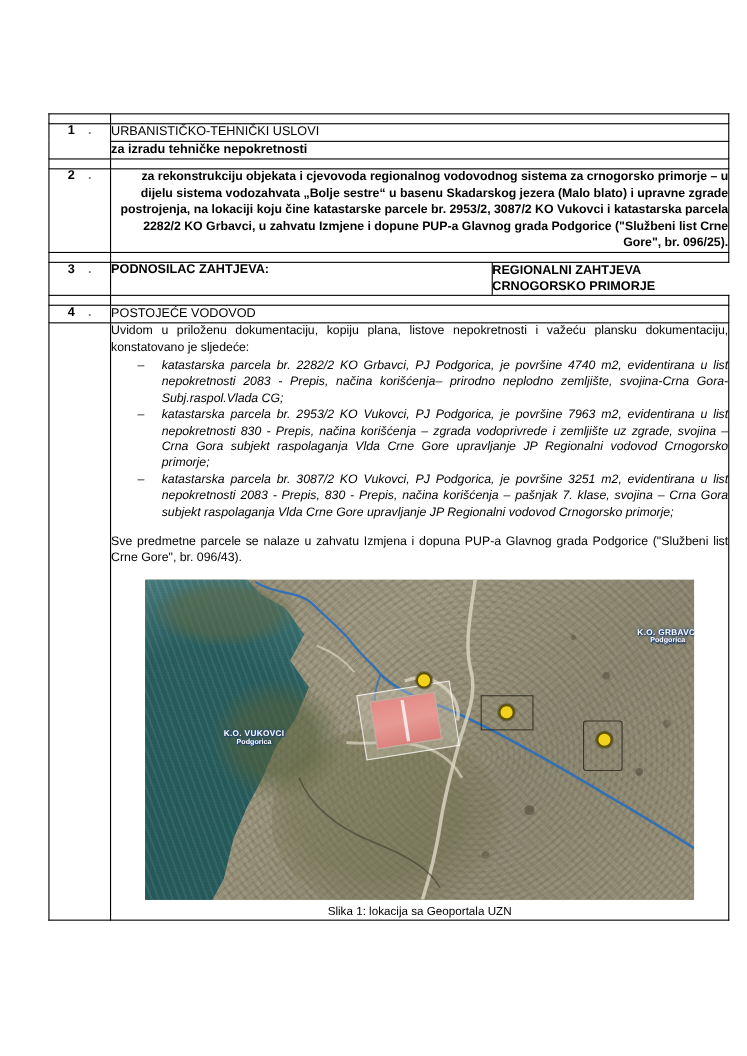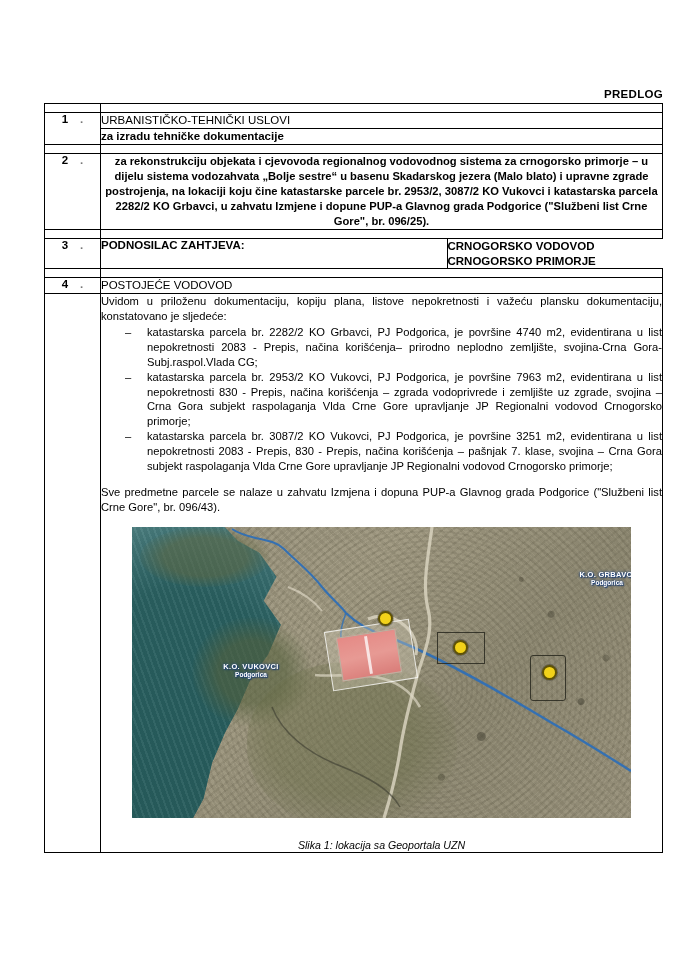--- a/index.html
+++ b/index.html
@@ -74,21 +74,21 @@
     font-size: 11.5px;
     font-weight: bold;
     padding: 3px 6px 4px 7px;
     line-height: 1.3;
   }
   .c-para {
     font-size: 11.2px;
     font-weight: bold;
     padding: 4px 7px 5px 7px;
     line-height: 1.34;
-    text-align: center;
+    text-align: right;
   }
   .c-applicant-label {
     font-size: 11.5px;
     font-weight: bold;
     padding: 7px 6px 7px 7px;
     vertical-align: middle;
   }
   .c-applicant-value {
     font-size: 11.5px;
     font-weight: bold;
@@ -107,20 +107,21 @@
     margin: 0 0 0 0;
     text-align: justify;
   }
   .body-cell p.gap {
     margin-top: 11px;
   }
   ul.dashlist {
     list-style: none;
     margin: 1px 0 0 0;
     padding: 0 0 0 0;
+    font-style: italic;
   }
   ul.dashlist > li {
     position: relative;
     padding-left: 46px;
     margin-bottom: 0px;
     text-align: justify;
   }
   ul.dashlist > li::before {
     content: "\2013";
     position: absolute;
@@ -246,53 +247,51 @@
     letter-spacing: 0.3px;
   }
   .map .label .l2 {
     display: block;
     font-size: 6.5px;
     font-weight: bold;
     color: #ffffff;
     text-shadow: 0 0 2px #2a4d86, 0 0 3px #2a4d86, 1px 1px 1px #1c3866;
   }
   .fig-caption {
-    margin-top: 20px;
+    margin-top: 4px;
     text-align: center;
     font-size: 10.6px;
-    font-style: italic;
   }
 </style>
 </head>
 <body>
 
 <div class="page">
 
-  <div class="predlog">PREDLOG</div>
 
   <table class="doc">
     <colgroup>
       <col class="col-num">
       <col>
     </colgroup>
 
     <tbody>
         <tr class="spacer-row">
       <td></td>
       <td></td>
     </tr>
 
     <tr>
       <td class="numcell" rowspan="2">
         <span class="n">1</span><span class="dot">.</span>
       </td>
       <td class="c-head">URBANISTIČKO-TEHNIČKI USLOVI</td>
     </tr>
     <tr>
-      <td class="c-sub">za izradu tehničke dokumentacije</td>
+      <td class="c-sub">za izradu tehničke nepokretnosti</td>
     </tr>
 
     <tr class="spacer-row">
       <td></td>
       <td></td>
     </tr>
 
     <tr>
       <td class="numcell">
         <span class="n">2</span><span class="dot">.</span>
@@ -308,21 +307,21 @@
     <tr>
       <td class="numcell">
         <span class="n">3</span><span class="dot">.</span>
       </td>
       <td style="padding:0;border:0;">
         <table style="width:100%;border-collapse:collapse;table-layout:fixed;">
           <tbody>
                 <tr>
             <td class="c-applicant-label" style="border:1px solid #000;border-left:0;border-top:0;border-bottom:0;margin-left:16px;">PODNOSILAC ZAHTJEVA:</td>
             <td class="c-applicant-value" style="border:0;">
-              <div>CRNOGORSKO VODOVOD</div>
+              <div>REGIONALNI ZAHTJEVA</div>
               <div>CRNOGORSKO PRIMORJE</div>
             </td>
           </tr>
         </tbody>
             </table>
       </td>
     </tr>
 
     <tr class="spacer-row">
       <td></td>
@@ -378,21 +377,21 @@
             <div class="parcel-outline" style="left:398px; top:128px; width:34px; height:44px; border-radius:3px;"></div>
 
             <div class="marker" style="left:246px; top:84px;"></div>
             <div class="marker" style="left:321px; top:113px;"></div>
             <div class="marker" style="left:410px; top:138px;"></div>
 
             <div class="label" style="left:430px; top:43px; width:90px;">
               <span class="l1">K.O. GRBAVCI</span>
               <span class="l2">Podgorica</span>
             </div>
-            <div class="label" style="left:74px; top:135px; width:90px;">
+            <div class="label" style="left:54px; top:135px; width:90px;">
               <span class="l1">K.O. VUKOVCI</span>
               <span class="l2">Podgorica</span>
             </div>
           </div>
 
           <div class="fig-caption">Slika 1: lokacija sa Geoportala UZN</div>
         </div>
 
       </td>
     </tr>

